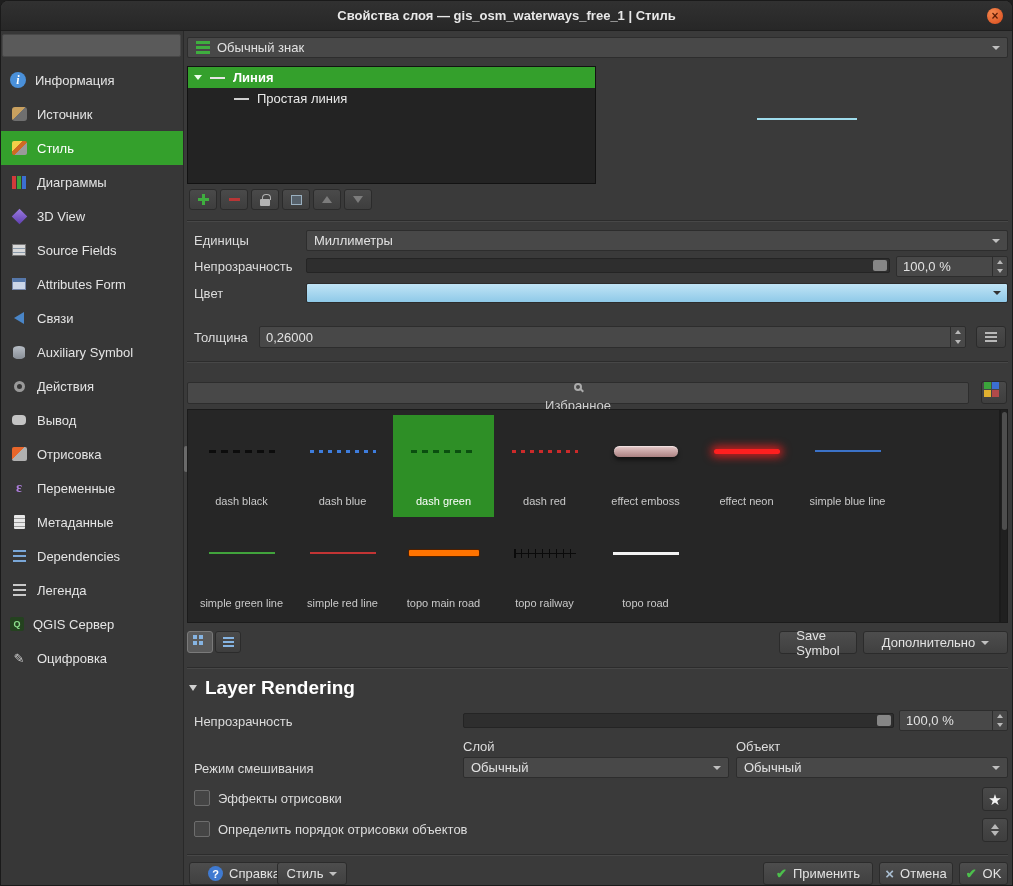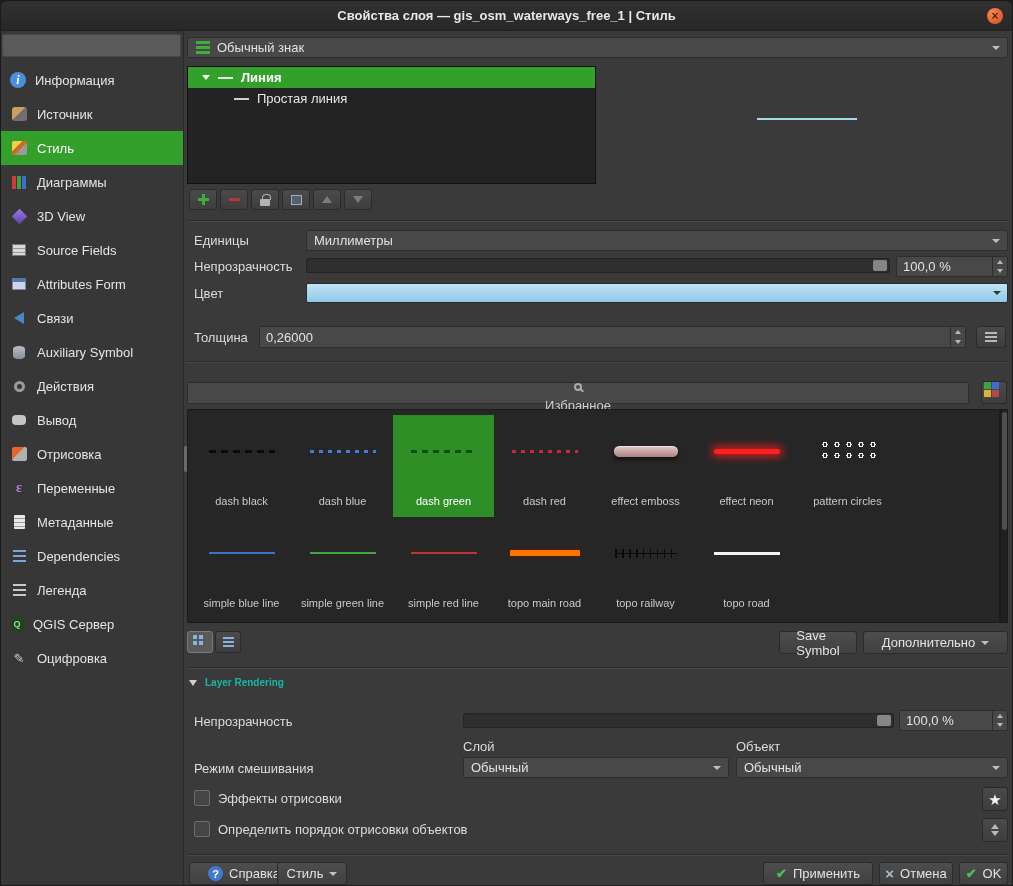--- a/index.html
+++ b/index.html
@@ -62,21 +62,21 @@
   .colorbar{position:absolute;background:linear-gradient(#c0e4f6,#8fc9e8);border:1px solid #2d2d2d;border-radius:2px;
     display:flex;align-items:center;justify-content:flex-end;padding-right:6px;}
   .colorbar .dd-arrow{border-top-color:#333;}
   .btn{position:absolute;height:23px;background:linear-gradient(#4d4d4d,#404040);border:1px solid #2b2b2b;border-radius:3px;
     color:#e2e2e2;font-size:13px;display:inline-flex;align-items:center;justify-content:center;gap:6px;padding:0 18px;}
   .tbtn{position:absolute;width:28px;height:21px;background:linear-gradient(#4a4a4a,#3e3e3e);border:1px solid #2b2b2b;
     border-radius:3px;display:flex;align-items:center;justify-content:center;}
   .tbtn.active{background:#5a5a5a;border-color:#7a7a7a;}
   
   .tree{position:absolute;left:0;top:35px;width:409px;height:118px;background:#232323;border:1px solid #121212;overflow:hidden;}
-  .tree-row{height:21px;display:flex;align-items:center;gap:8px;padding-left:14px;font-size:13px;color:#e8e8e8;}
+  .tree-row{height:21px;display:flex;align-items:center;gap:8px;padding-left:6px;font-size:13px;color:#e8e8e8;}
   .tree-row.selected{background:#34a02c;color:#fff;font-weight:bold;}
   .tree-row.child{padding-left:46px;font-weight:normal;}
   .tri-exp{width:0;height:0;border-left:4px solid transparent;border-right:4px solid transparent;border-top:5px solid #eaffea;}
   .line-glyph{width:15px;height:2px;background:#e6e6e6;}
   .preview-line{position:absolute;background:#9fdcec;}
   
   .icon-plus{position:relative;width:11px;height:11px;}
   .icon-plus::before{content:"";position:absolute;left:0;top:4px;width:11px;height:3px;background:#3fae3f;}
   .icon-plus::after{content:"";position:absolute;left:4px;top:0;width:3px;height:11px;background:#3fae3f;}
   .icon-minus{width:11px;height:3px;background:#b83636;}
@@ -115,21 +115,21 @@
   .pv-topo-main{width:70px;height:6px;background:#ff7300;box-shadow:0 0 0 1px #4d1f00;border-radius:1px;}
   .pv-railway{width:62px;height:9px;background:repeating-linear-gradient(90deg,#0a0a0a 0 1.5px,transparent 1.5px 7px);position:relative;}
   .pv-railway::after{content:"";position:absolute;left:0;right:0;top:4px;height:1.5px;background:#0a0a0a;}
   .pv-topo-road{width:66px;height:3px;background:#f2f2f2;}
   .grid-scrollbar{position:absolute;background:#202020;border:1px solid #1b1b1b;}
   .grid-scroll-handle{position:absolute;left:1px;top:2px;width:5px;height:118px;background:#4e4e4e;border-radius:3px;}
   .left-scroll{position:absolute;left:183px;top:445px;width:4px;height:26px;background:#6a6a6a;border-radius:2px;}
   .icon-gridview{width:4px;height:4px;background:#86b4e2;box-shadow:6px 0 0 #86b4e2,0 6px 0 #86b4e2,6px 6px 0 #86b4e2;margin:-5px 5px 5px -5px;}
   .icon-listview{width:11px;height:2px;background:#86b4e2;box-shadow:0 4px 0 #86b4e2,0 8px 0 #86b4e2;margin-top:-8px;}
   
-  .lr-header{position:absolute;display:flex;align-items:center;gap:8px;font-size:10px;font-weight:bold;color:#14b8a6;}
+  .lr-header{position:absolute;display:flex;align-items:center;gap:8px;font-size:19px;font-weight:bold;color:#ffffff;}
   .tri-collapse{width:0;height:0;border-left:4.5px solid transparent;border-right:4.5px solid transparent;border-top:6px solid #cfcfcf;}
   .cb{position:absolute;width:16px;height:16px;background:#454545;border:1px solid #6d6d6d;border-radius:2px;}
   .star-ic{color:#f2f2f2;font-size:15px;line-height:1;}
   .icon-sort{display:flex;flex-direction:column;gap:2px;align-items:center;}
   .icon-sort i{display:block;width:0;height:0;border-left:4px solid transparent;border-right:4px solid transparent;}
   .icon-sort .u{border-bottom:5px solid #b8b8b8;}
   .icon-sort .d{border-top:5px solid #b8b8b8;}
   
   .qmark{width:15px;height:15px;border-radius:50%;background:#3f7ad1;color:#fff;font-size:11px;font-weight:bold;
     display:flex;align-items:center;justify-content:center;flex:none;}
@@ -389,26 +389,20 @@
             <div class="cell-label">effect emboss</div>
           </div>
         <div class="cell">
             <div class="prevwrap">
               <div class="pv-neon"></div>
             </div>
             <div class="cell-label">effect neon</div>
           </div>
         <div class="cell">
             <div class="prevwrap">
-              <div class="pv-circles"></div>
-            </div>
-            <div class="cell-label">pattern circles</div>
-          </div>
-        <div class="cell">
-            <div class="prevwrap">
               <div class="pv-blue-line"></div>
             </div>
             <div class="cell-label">simple blue line</div>
           </div>
         <div class="cell">
             <div class="prevwrap">
               <div class="pv-green-line"></div>
             </div>
             <div class="cell-label">simple green line</div>
           </div>

